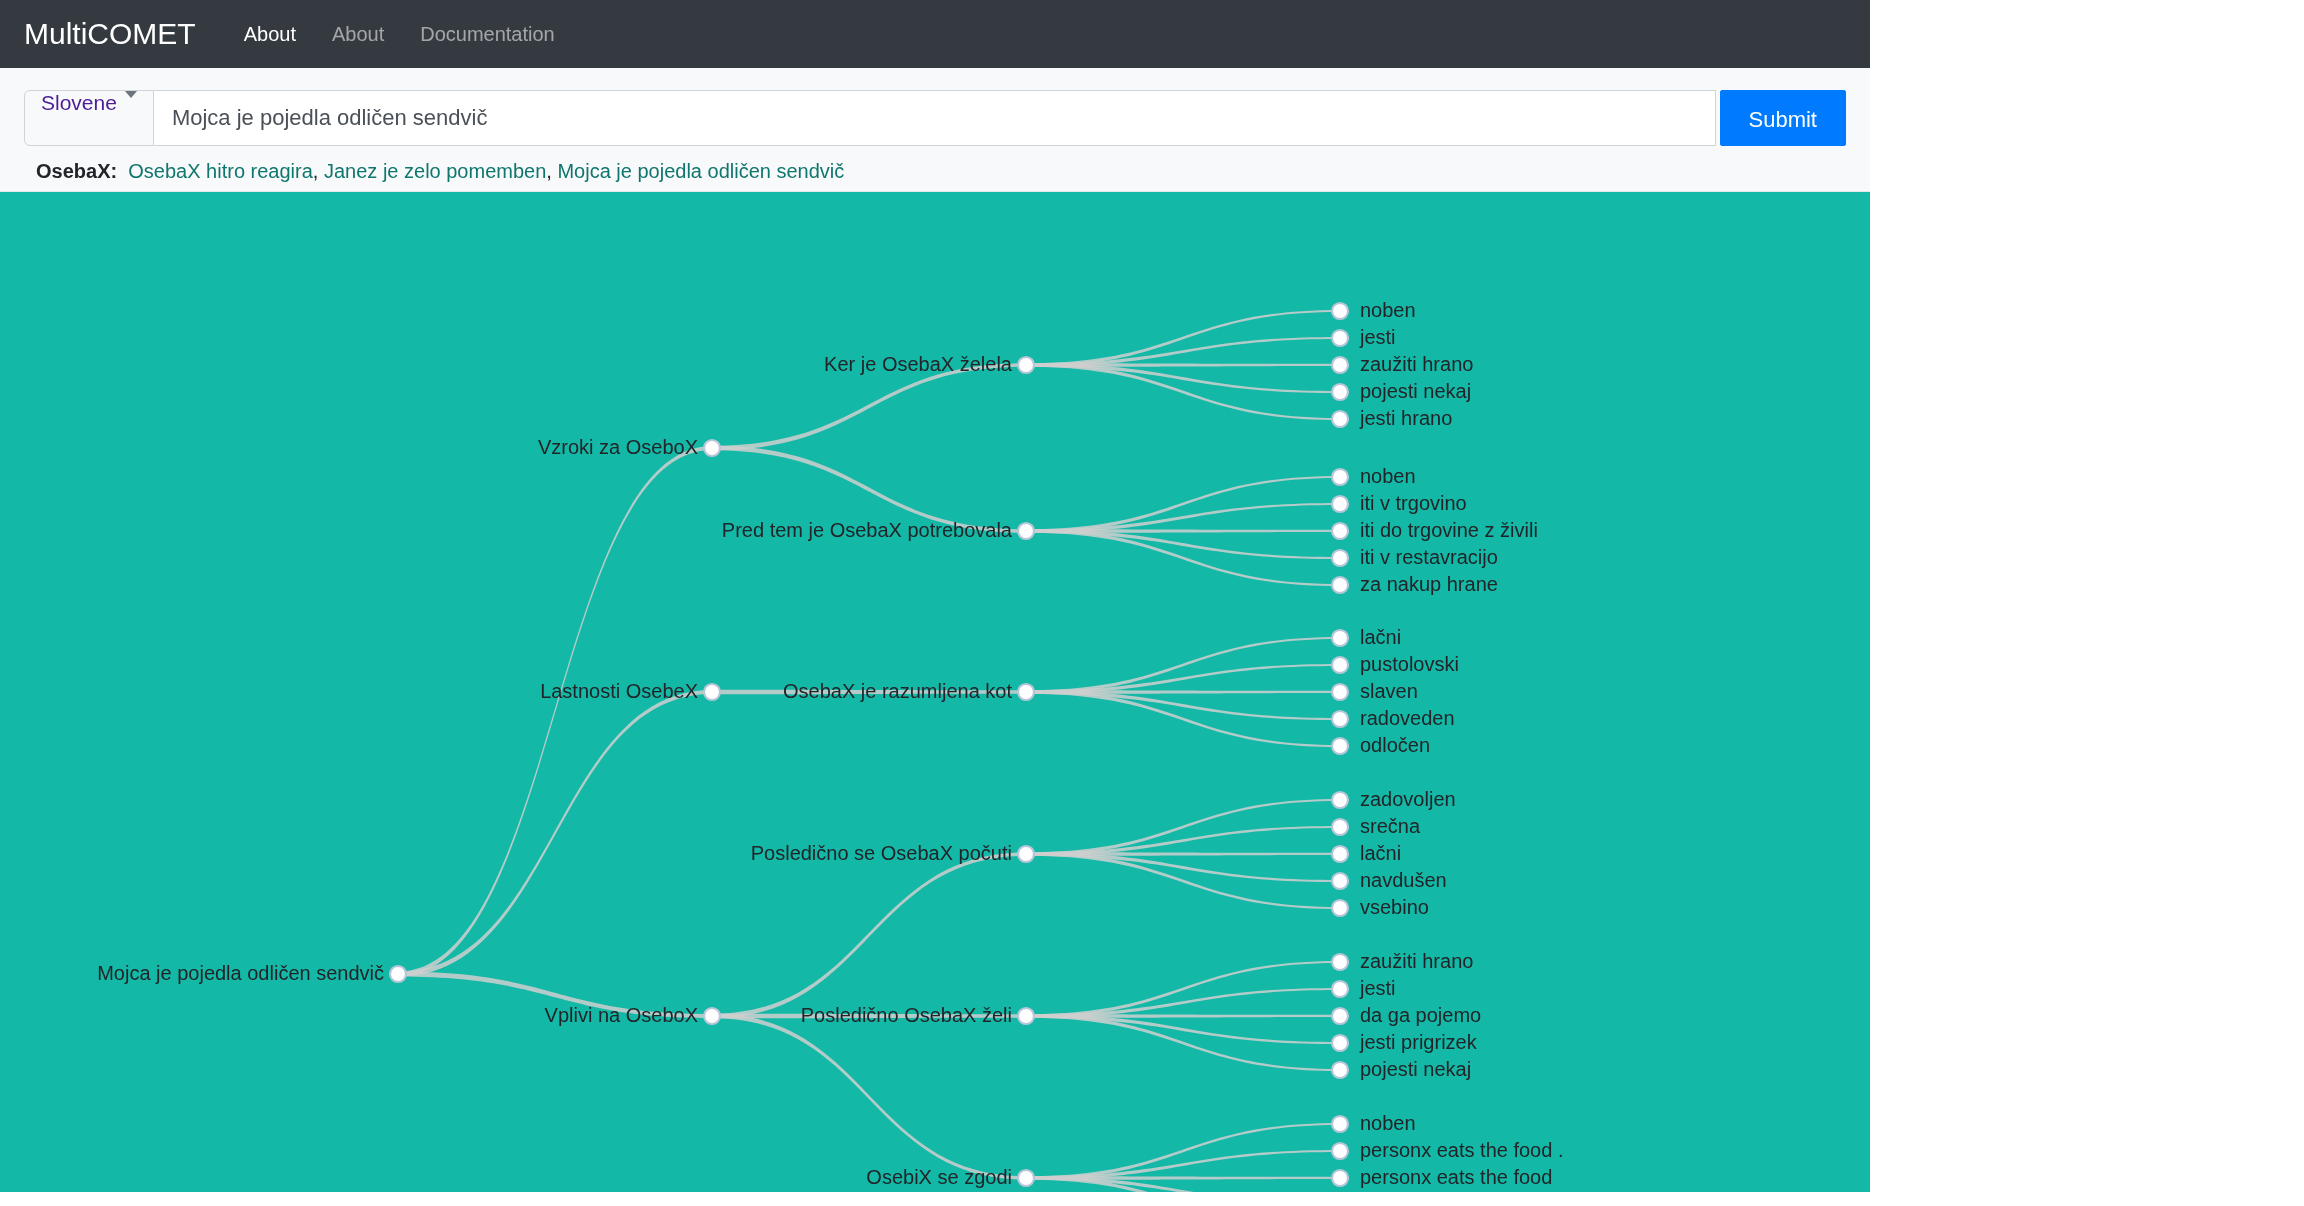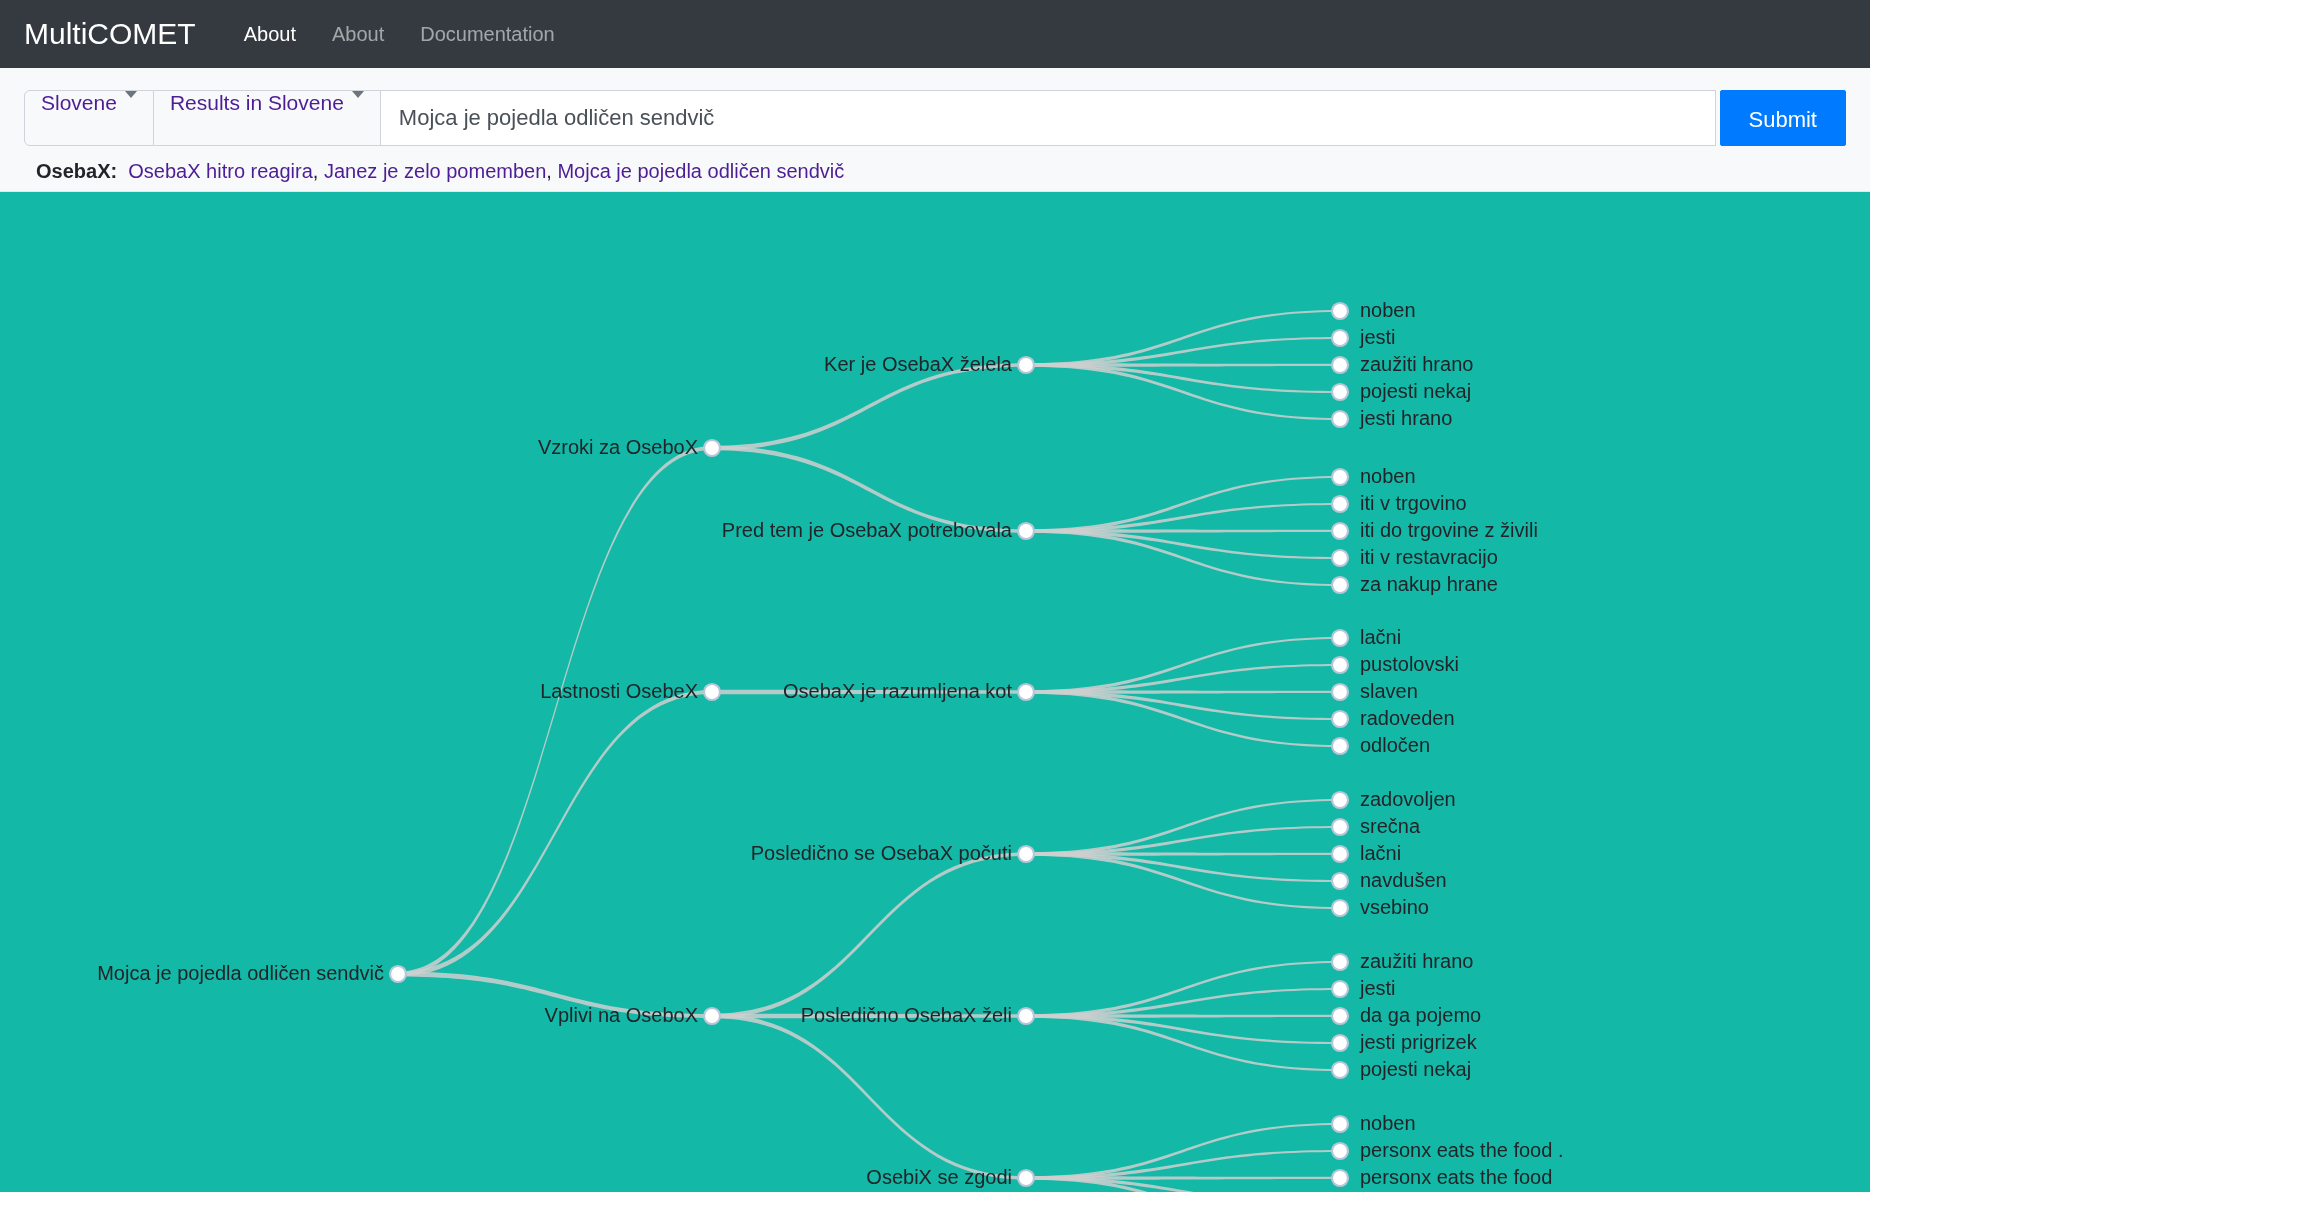--- a/index.html
+++ b/index.html
@@ -104,21 +104,21 @@
     font-family: "Liberation Sans", sans-serif;
   }
   .examples {
     padding: 14px 0 0 12px;
     font-size: 20px;
     color: #212529;
     white-space: nowrap;
   }
   .examples b { font-weight: bold; }
   .ex-link {
-    color: #4c1d95;
+    color: #0f766e;
     text-decoration: none;
   }
   .ex-sep { color: #212529; }
 
   
   .tree-wrap {
     position: relative;
     width: 1870px;
     height: 1000px;
     background: #14b8a6;
@@ -145,24 +145,20 @@
     <a class="brand" href="#">MultiCOMET</a>
     <a class="nav-link active" href="#">About</a>
     <a class="nav-link" href="#">About</a>
     <a class="nav-link" href="#">Documentation</a>
   </div>
 
   <div class="search-band">
     <div class="input-group">
       <button class="ig-btn" type="button">
         <span>Slovene</span>
-        <span class="caret"></span>
-      </button>
-      <button class="ig-btn" type="button">
-        <span>Results in Slovene</span>
         <span class="caret"></span>
       </button>
       <input class="ig-text" type="text" value="Mojca je pojedla odličen sendvič" style="">
       <button class="ig-submit" type="button">Submit</button>
     </div>
     <div class="examples">
       <b>OsebaX:</b>
       <span>&nbsp;</span><a class="ex-link" href="#">OsebaX hitro reagira</a><span class="ex-sep">, </span><a class="ex-link" href="#">Janez je zelo pomemben</a><span class="ex-sep">, </span><a class="ex-link" href="#">Mojca je pojedla odličen sendvič</a>
     </div>
   </div>

